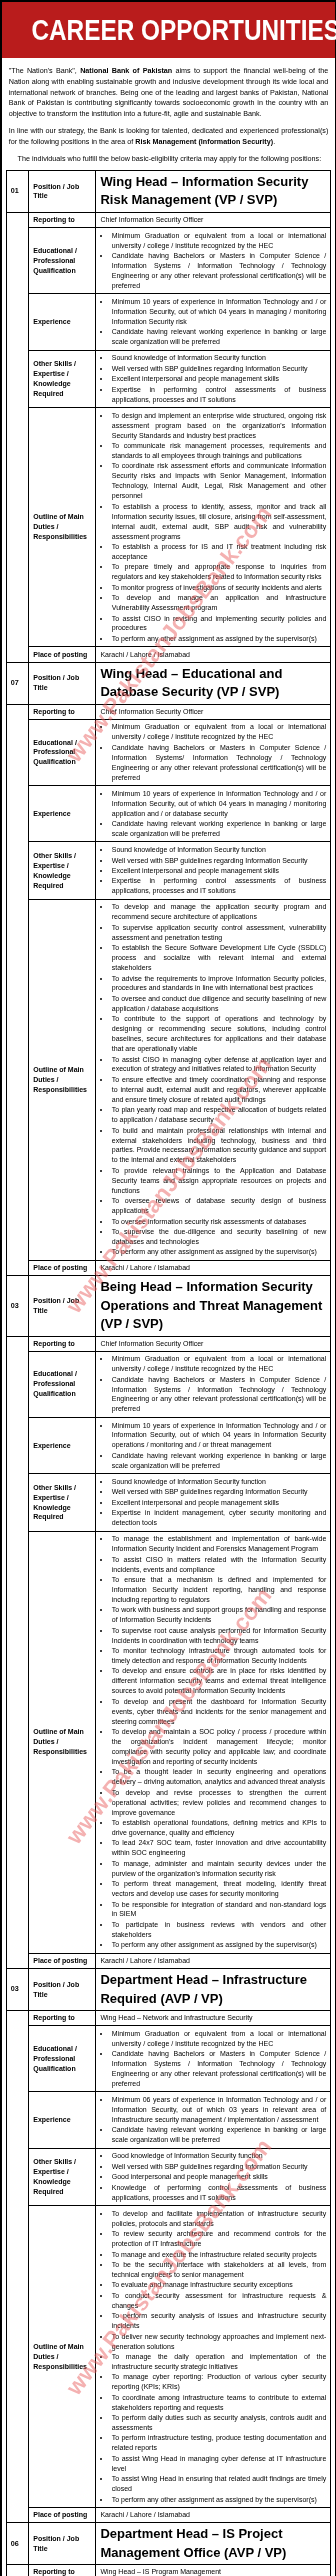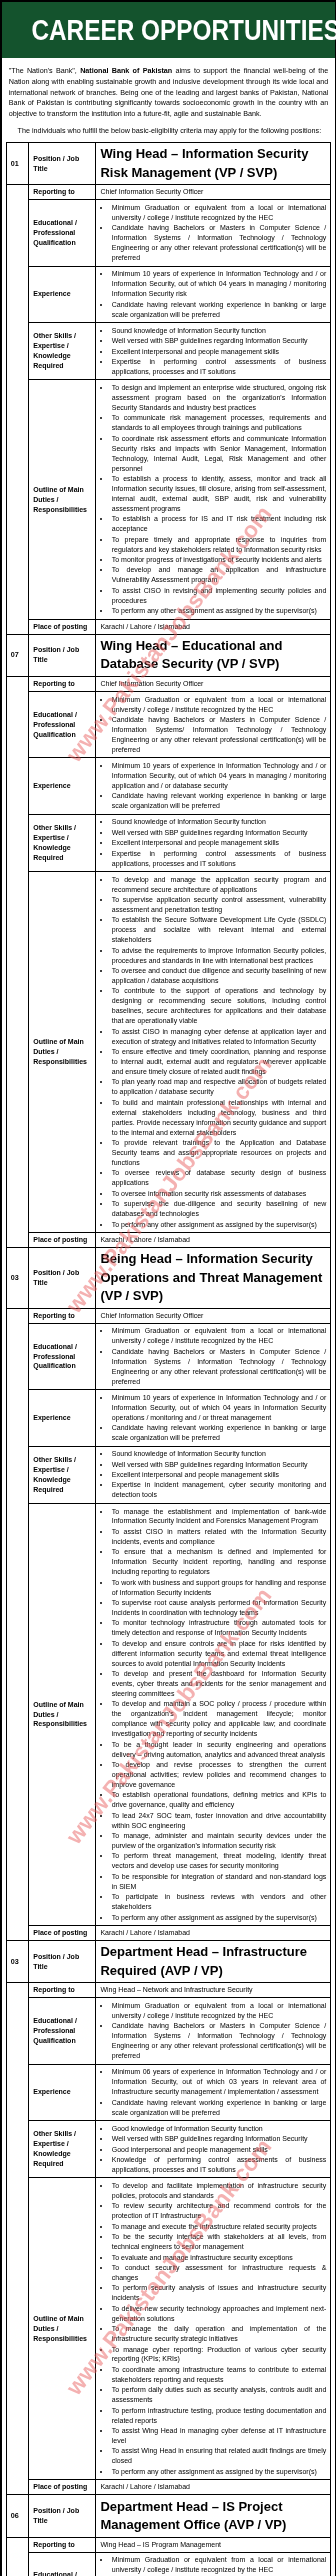--- a/index.html
+++ b/index.html
@@ -1,19 +1,19 @@
 <!DOCTYPE html>
 <html style="font-size:8.2px"><head>
 <meta charset="utf-8">
 <style>
   html,body{margin:0;padding:0;background:#fff;}
   body{font-family:"Liberation Sans",sans-serif;color:#000;}
   .page{width:337px;position:relative;background:#fff;overflow:hidden;}
   .ad{border:2.6px solid #000;}
-  .ad-header{background:#14532d;text-align:center;padding:12.4px 0 10.3px;}
+  .ad-header{background:#b91c1c;text-align:center;padding:12.4px 0 10.3px;}
   .ad-title{display:inline-block;color:#fff;font-weight:bold;font-size:29px;white-space:nowrap;transform:scaleX(.84);transform-origin:center;letter-spacing:0px;}
   .ad-body{background:#fff;padding:2.1px 3.6px 6.2px;}
   p.intro{margin:6.2px 3.1px 0;text-align:justify;font-size:7.2px;line-height:1.5;}
   p.intro.last{margin-bottom:5.2px;margin-left:12px;}
   table.jobs{border-collapse:collapse;width:100%;font-size:7px;table-layout:fixed;}
   table.jobs td{border:0.8px solid #000;padding:2.1px 4.1px;vertical-align:middle;line-height:1.42;}
   td.num{width:13.4px;padding:1px 1px;font-weight:bold;font-size:7.2px;}
   td.lbl{width:58px;font-weight:bold;line-height:1.35;padding:2.1px 2.6px 2.1px 3.6px;}
   td.val{text-align:justify;}
   td.val.title{font-weight:bold;font-size:13px;text-align:left;}
@@ -33,20 +33,21 @@
   <div class="watermark wm4"><span>www.PakistanJobsBank.com</span></div>
 
   <div class="ad">
     <div class="ad-header">
       <span class="ad-title">CAREER OPPORTUNITIES</span>
     </div>
     <div class="ad-body">
 
       <p class="intro"><span>"The Nation's Bank", </span><b>National Bank of Pakistan</b><span> aims to support the financial well-being of the Nation along with enabling sustainable growth and inclusive development through its wide local and international network of branches. Being one of the leading and largest banks of Pakistan, National Bank of Pakistan is contributing significantly towards socioeconomic growth in the country with an objective to transform the institution into a future-fit, agile and sustainable Bank.</span></p>
 
+      <p class="intro"><span>In line with our strategy, the Bank is looking for talented, dedicated and experienced professional(s) for the following positions in the area of </span><b>Risk Management (Information Security)</b><span>.</span></p>
 
       <p class="intro last">The individuals who fulfill the below basic-eligibility criteria may apply for the following positions:</p>
 
       <table class="jobs">
         <tbody id="jobs-body">
             <tr>
               <td class="num">01</td>
               <td class="lbl">Position / Job Title</td>
               <td class="val title">Wing Head – Information Security Risk Management (VP / SVP)</td>
             </tr>

